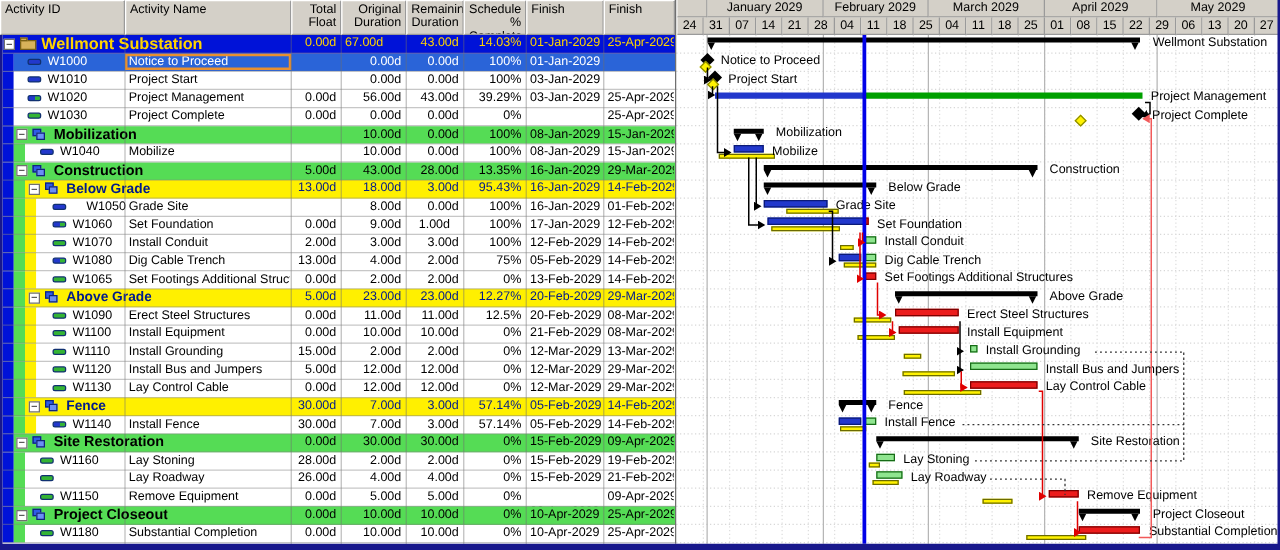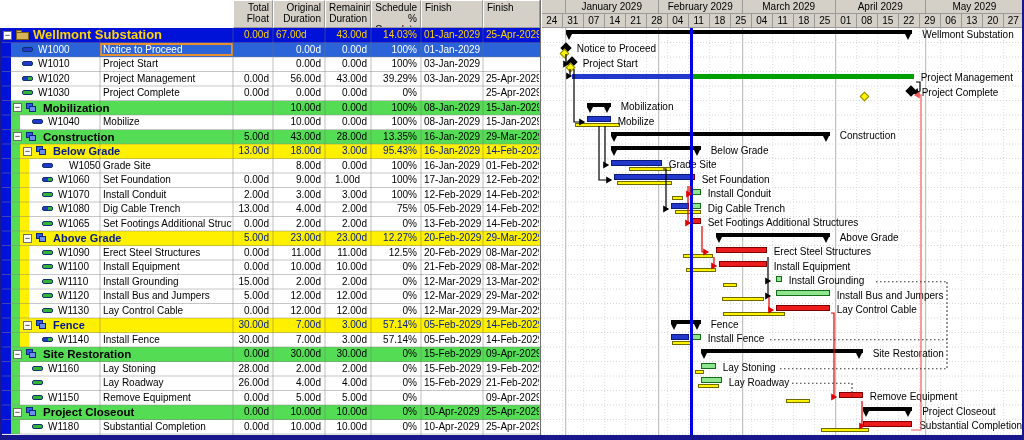--- a/index.html
+++ b/index.html
@@ -527,20 +527,22 @@
       <line x1="2" y1="318" x2="540" y2="318" stroke="rgba(130,130,130,0.45)" stroke-width="1"></line>
       <line x1="2" y1="332.5" x2="540" y2="332.5" stroke="rgba(130,130,130,0.45)" stroke-width="1"></line>
       <line x1="2" y1="347" x2="540" y2="347" stroke="rgba(130,130,130,0.45)" stroke-width="1"></line>
       <line x1="2" y1="361.5" x2="540" y2="361.5" stroke="rgba(130,130,130,0.45)" stroke-width="1"></line>
       <line x1="2" y1="376" x2="540" y2="376" stroke="rgba(130,130,130,0.45)" stroke-width="1"></line>
       <line x1="2" y1="390.5" x2="540" y2="390.5" stroke="rgba(130,130,130,0.45)" stroke-width="1"></line>
       <line x1="2" y1="405" x2="540" y2="405" stroke="rgba(130,130,130,0.45)" stroke-width="1"></line>
       <line x1="2" y1="419.5" x2="540" y2="419.5" stroke="rgba(130,130,130,0.45)" stroke-width="1"></line>
       <line x1="2" y1="434" x2="540" y2="434" stroke="rgba(130,130,130,0.45)" stroke-width="1"></line>
     </svg>
+    <div class="abs hdrcell" style="left: 0px; top: 0px; width: 100px; height: 28px; text-align: left; z-index: 6;">Activity ID</div>
+    <div class="abs hdrcell" style="left: 100px; top: 0px; width: 133px; height: 28px; text-align: left; z-index: 6;">Activity Name</div>
     <div class="abs hdrcell" style="left: 233px; top: 0px; width: 40px; height: 28px; text-align: right; z-index: 6;">Total Float</div>
     <div class="abs hdrcell" style="left: 273px; top: 0px; width: 52px; height: 28px; text-align: right; z-index: 6;">Original
 Duration</div>
     <div class="abs hdrcell" style="left: 325px; top: 0px; width: 46px; height: 28px; text-align: right; z-index: 6;">Remaining
 Duration</div>
     <div class="abs hdrcell" style="left: 371px; top: 0px; width: 50px; height: 28px; text-align: right; z-index: 6;">Schedule %
 Complete</div>
     <div class="abs hdrcell" style="left: 421px; top: 0px; width: 62px; height: 28px; text-align: left; z-index: 6;">Finish</div>
     <div class="abs hdrcell" style="left: 483px; top: 0px; width: 57px; height: 28px; text-align: left; z-index: 6;">Finish</div>
     <div class="abs tscell" style="left: 541.7px; top: 0px; width: 24px; height: 14px; line-height: 14px; z-index: 6;"></div>

